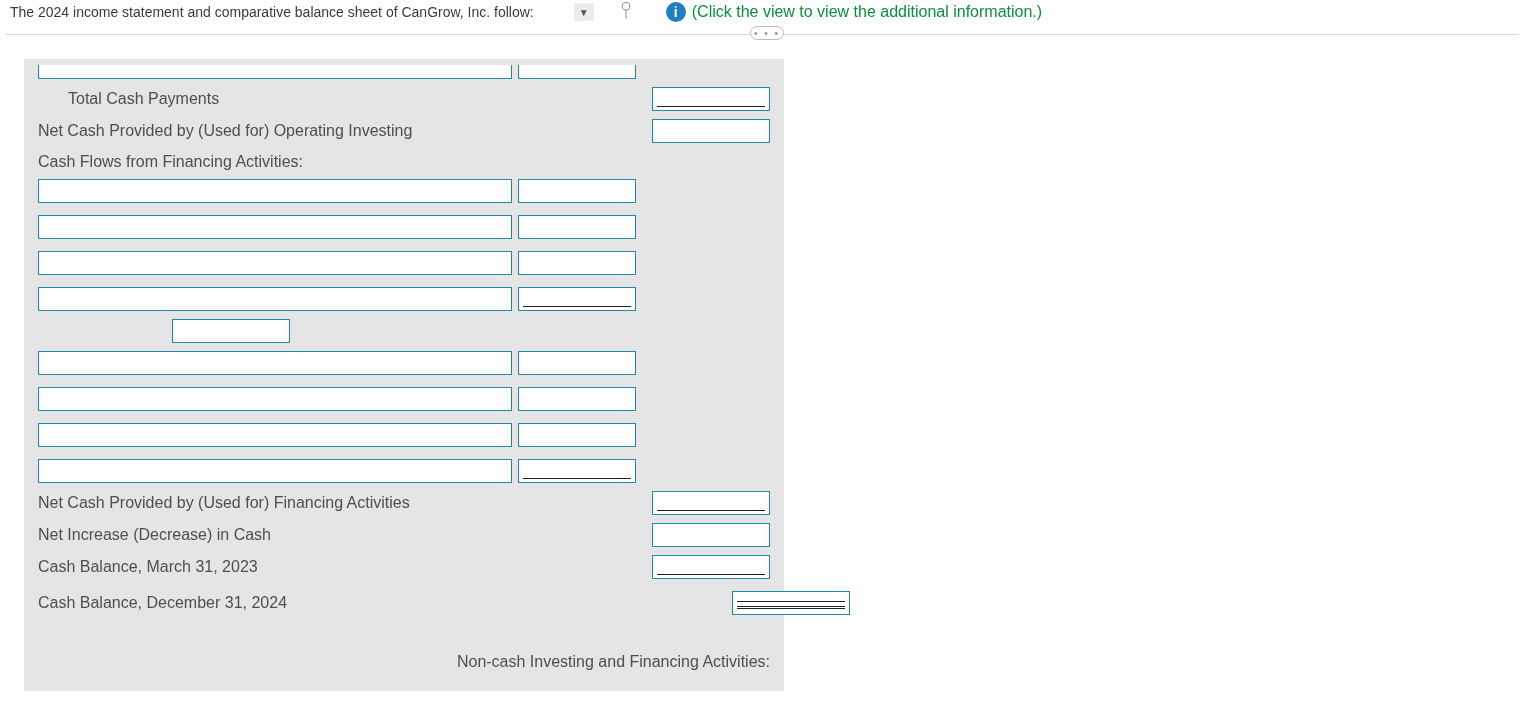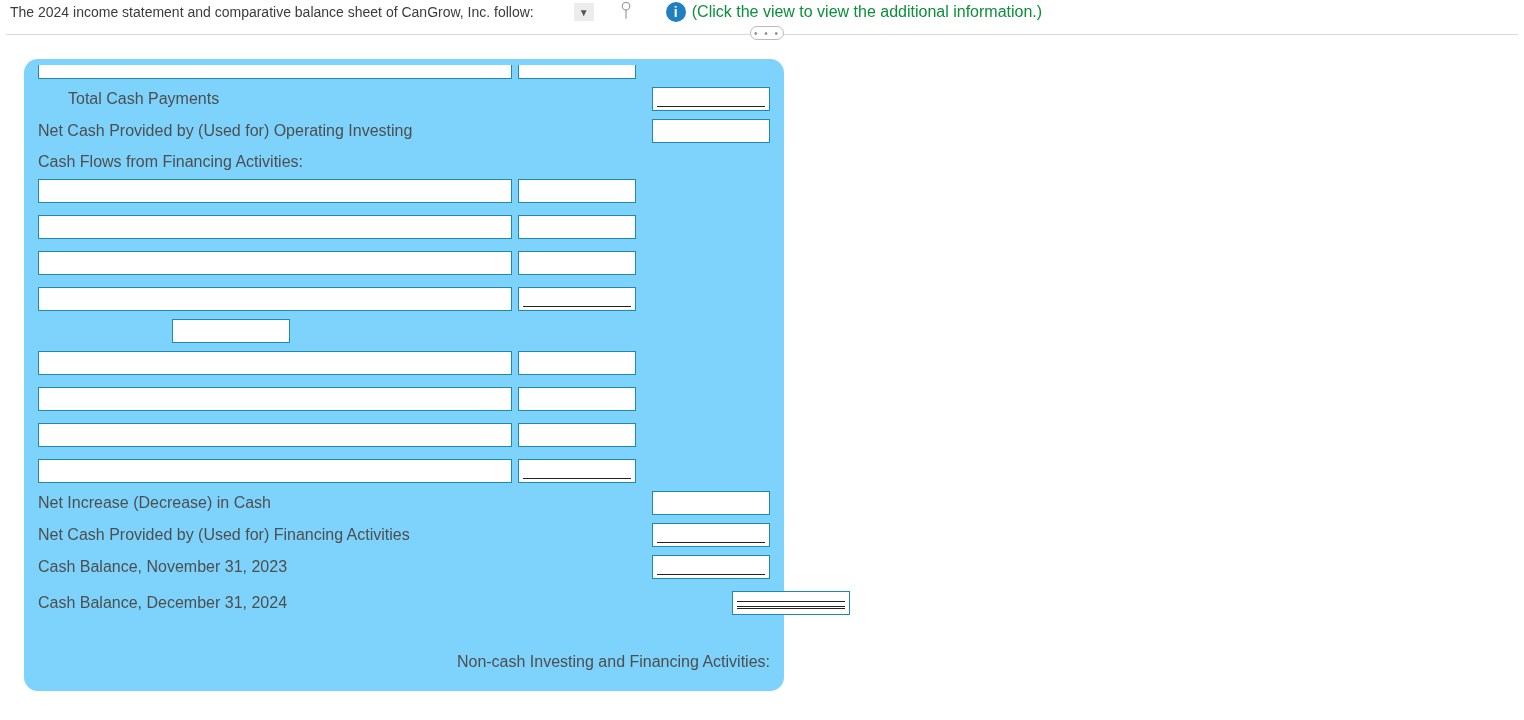--- a/index.html
+++ b/index.html
@@ -68,25 +68,24 @@
     background: #fff;
     display: flex; align-items: center; justify-content: center;
     font-size: 10px; letter-spacing: 2px;
     color: #8f8f8f;
     cursor: pointer;
   }
 
   .workspace {
     margin: 24px 0 0 24px;
     width: 760px;
-    background: #7dd3fc;
+    background: #e5e5e5;
     padding: 0 14px 20px 14px;
     font-size: 16px;
     color: #4e4e4e;
-    border-radius: 14px;
   }
 
   .row { height: 32px; display: flex; align-items: center; }
   .label { flex: 0 0 480px; }
   .label-indent { padding-left: 30px; }
   .col-mid { flex: 0 0 130px; }
   .col-right { flex: 0 0 130px; margin-left: 4px; }
   .wide-select {
     height: 24px;
     width: 474px;
@@ -252,37 +251,37 @@
     <div class="label">
         <div class="wide-select"></div>
       </div>
     <div class="col-mid">
         <div class="num-box ul-single"></div>
       </div>
     <div class="col-right"></div>
   </div>
 
   <div class="row">
+    <div class="label">Net Cash Provided by (Used for) Financing Activities</div>
+    <div class="col-mid"></div>
+    <div class="col-right">
+        <div class="num-box ul-single"></div>
+      </div>
+  </div>
+
+  <div class="row">
     <div class="label">Net Increase (Decrease) in Cash</div>
     <div class="col-mid"></div>
     <div class="col-right">
         <div class="num-box"></div>
       </div>
   </div>
 
   <div class="row">
-    <div class="label">Net Cash Provided by (Used for) Financing Activities</div>
-    <div class="col-mid"></div>
-    <div class="col-right">
-        <div class="num-box ul-single"></div>
-      </div>
-  </div>
-
-  <div class="row">
-    <div class="label">Cash Balance, November 31, 2023</div>
+    <div class="label">Cash Balance, March 31, 2023</div>
     <div class="col-mid"></div>
     <div class="col-right">
         <div class="num-box ul-single"></div>
       </div>
   </div>
 
   <div class="row" style="height:40px;gap:40px;">
     <div class="label">Cash Balance, December 31, 2024</div>
     <div class="col-mid"></div>
     <div class="col-right">

